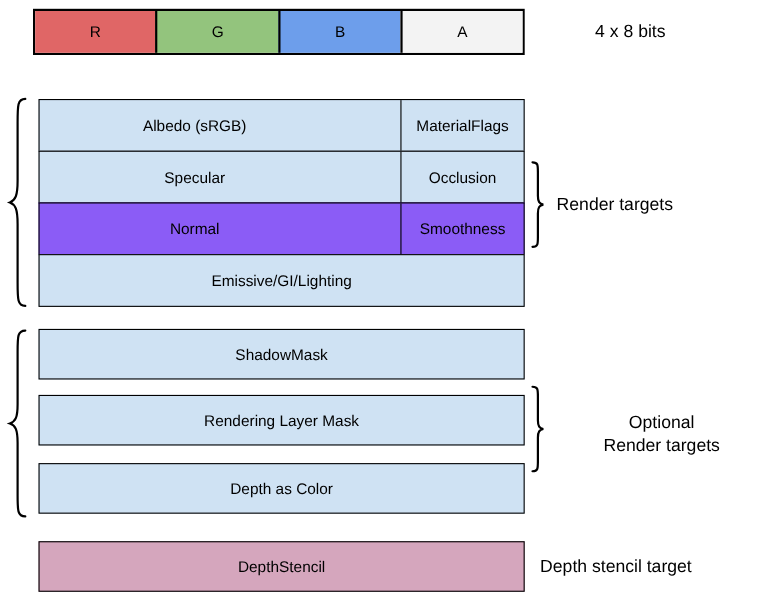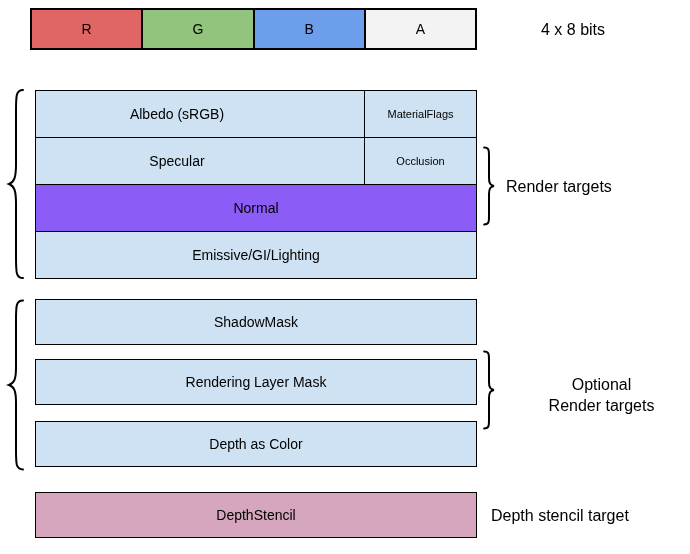--- a/index.html
+++ b/index.html
@@ -47,21 +47,21 @@
     align-items: center;
     justify-content: center;
     font-size: 14px;
   }
   .cell-alpha {
     width: 112px;
     border-left: 1px solid #000;
     display: flex;
     align-items: center;
     justify-content: center;
-    font-size: 11px;
+    font-size: 14px;
   }
 
   
   .box {
     display: flex;
     align-items: center;
     justify-content: center;
     width: 442px;
     height: 46px;
     border: 1px solid #000;
@@ -109,20 +109,21 @@
     <div class="group-row" style="background-color: rgb(207, 226, 243);">
       <div class="cell-main">Albedo (sRGB)</div>
       <div class="cell-alpha">MaterialFlags</div>
     </div>
     <div class="group-row" style="background-color: rgb(207, 226, 243);">
       <div class="cell-main">Specular</div>
       <div class="cell-alpha">Occlusion</div>
     </div>
     <div class="group-row" style="background-color: #8b5cf6;">
       <div class="cell-main">Normal</div>
+      <div class="cell-alpha">Smoothness</div>
     </div>
     <div class="group-row" style="background-color: rgb(207, 226, 243);">
       <div class="cell-main">Emissive/GI/Lighting</div>
     </div>
   </div>
 
   <svg class="brace" style="left:482px; top:146px; width:14px; height:80px;" viewBox="0 0 20 100" preserveAspectRatio="none">
     <path vector-effect="non-scaling-stroke" d="M 3 2 C 10 2 10 5 10 13 L 10 40 C 10 47 12 49 17 50 C 12 51 10 53 10 60 L 10 87 C 10 95 10 98 3 98"></path>
   </svg>
   <div class="abs side-label" style="left:506px; top:176px;">Render targets</div>

